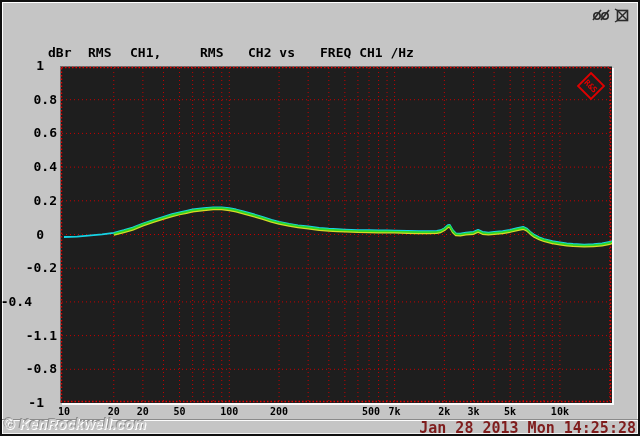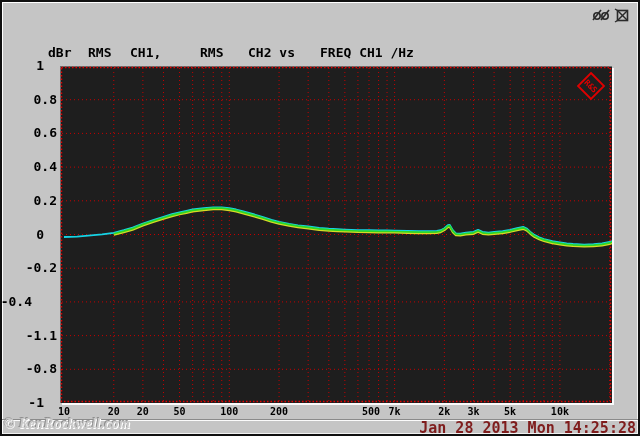--- a/index.html
+++ b/index.html
@@ -23,21 +23,21 @@
   .hdr-x{left:318px;}
   .plot-panel{
     left:58px;top:64px;width:552px;height:337px;
     background:#1e1e1e;
     box-shadow:2px 2px 0 #fafafa, 1px 1px 0 #6f6f6f inset;
   }
   .ytick{font-size:13px;height:16px;line-height:16px;text-align:right;}
   .xtick{font-size:10px;top:404px;transform:translateX(-50%);white-space:pre;}
   .divider{left:0;top:417px;width:636px;height:0;border-top:1px solid #8a8a8a;border-bottom:1px solid #fbfbfb;}
   .watermark{
-    left:2px;top:414px;font-family:Liberation Serif, serif;
+    left:2px;top:414px;font-family:Liberation Sans, sans-serif;
     font-style:italic;font-weight:bold;font-size:14px;color:#c9c9c9;
     text-shadow:1px 1px 0 #ffffff,-1px -1px 0 #8f8f8f;letter-spacing:0.5px;
   }
   .datetime{right:2px;top:417px;font-size:15px;}
 </style>
 </head>
 <body>
 
 <div class="screen">
 

